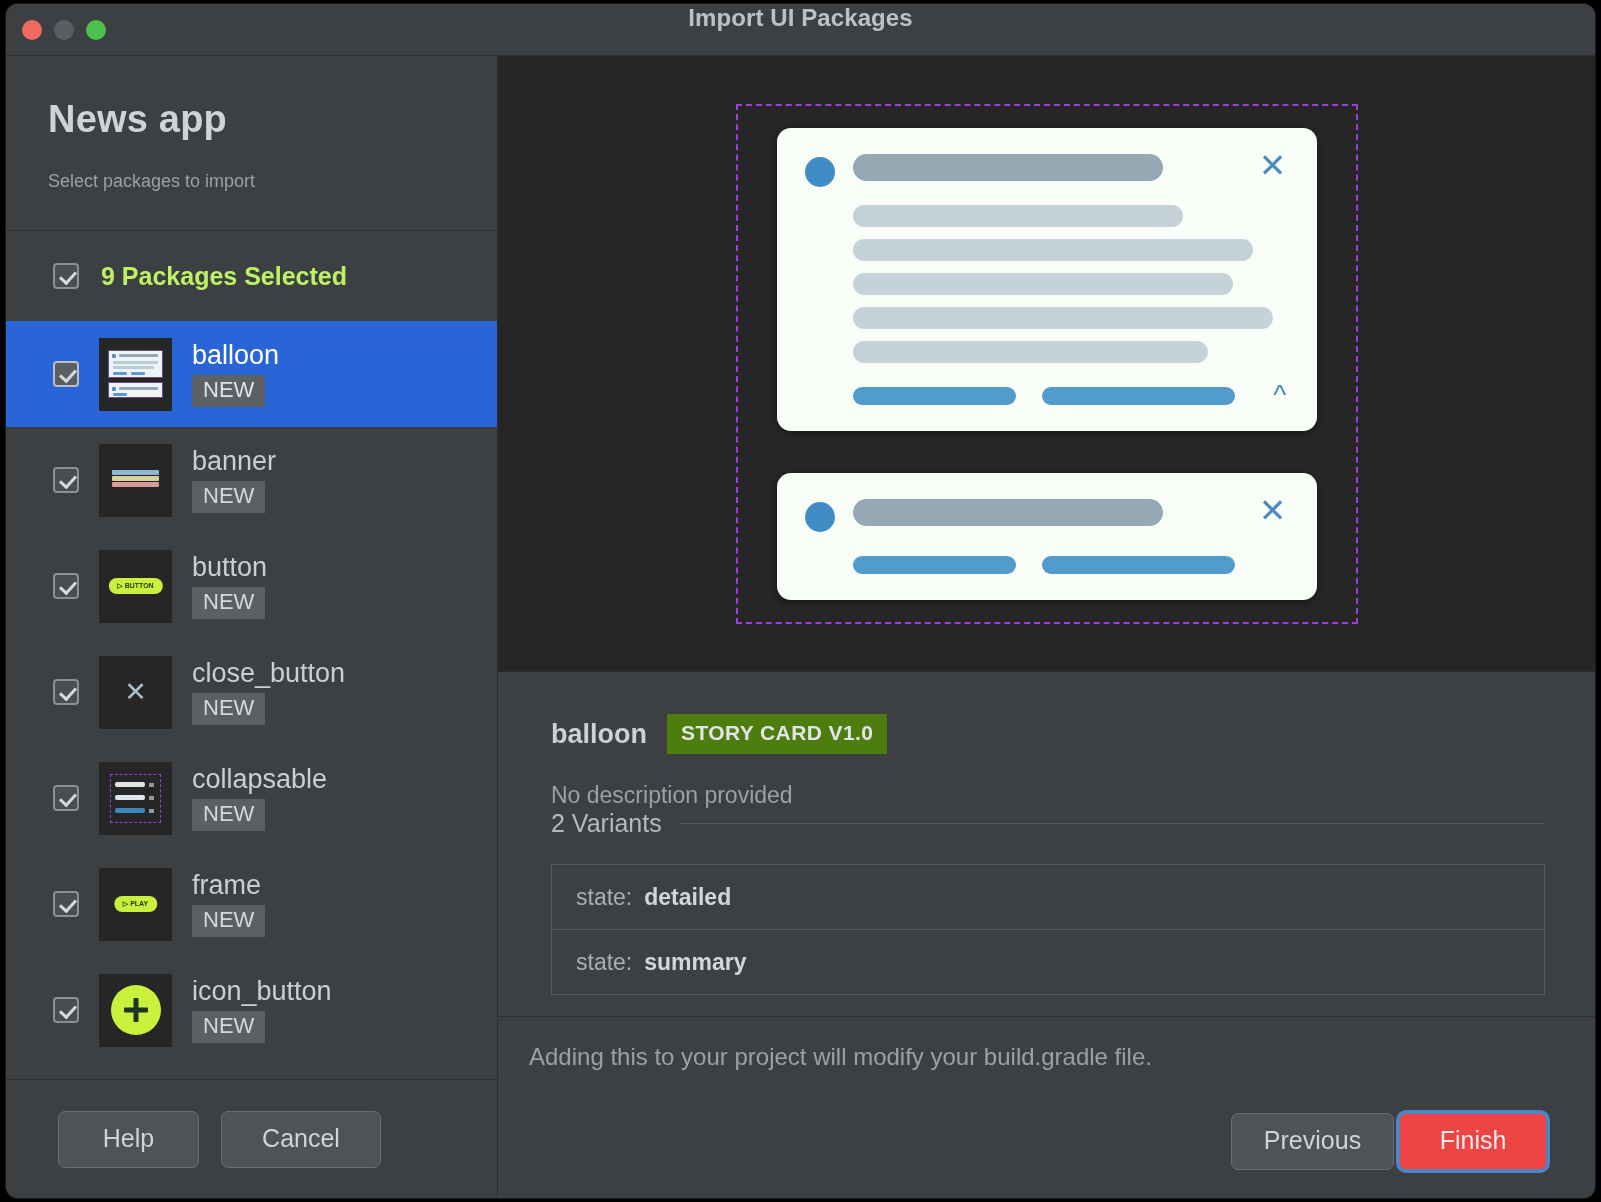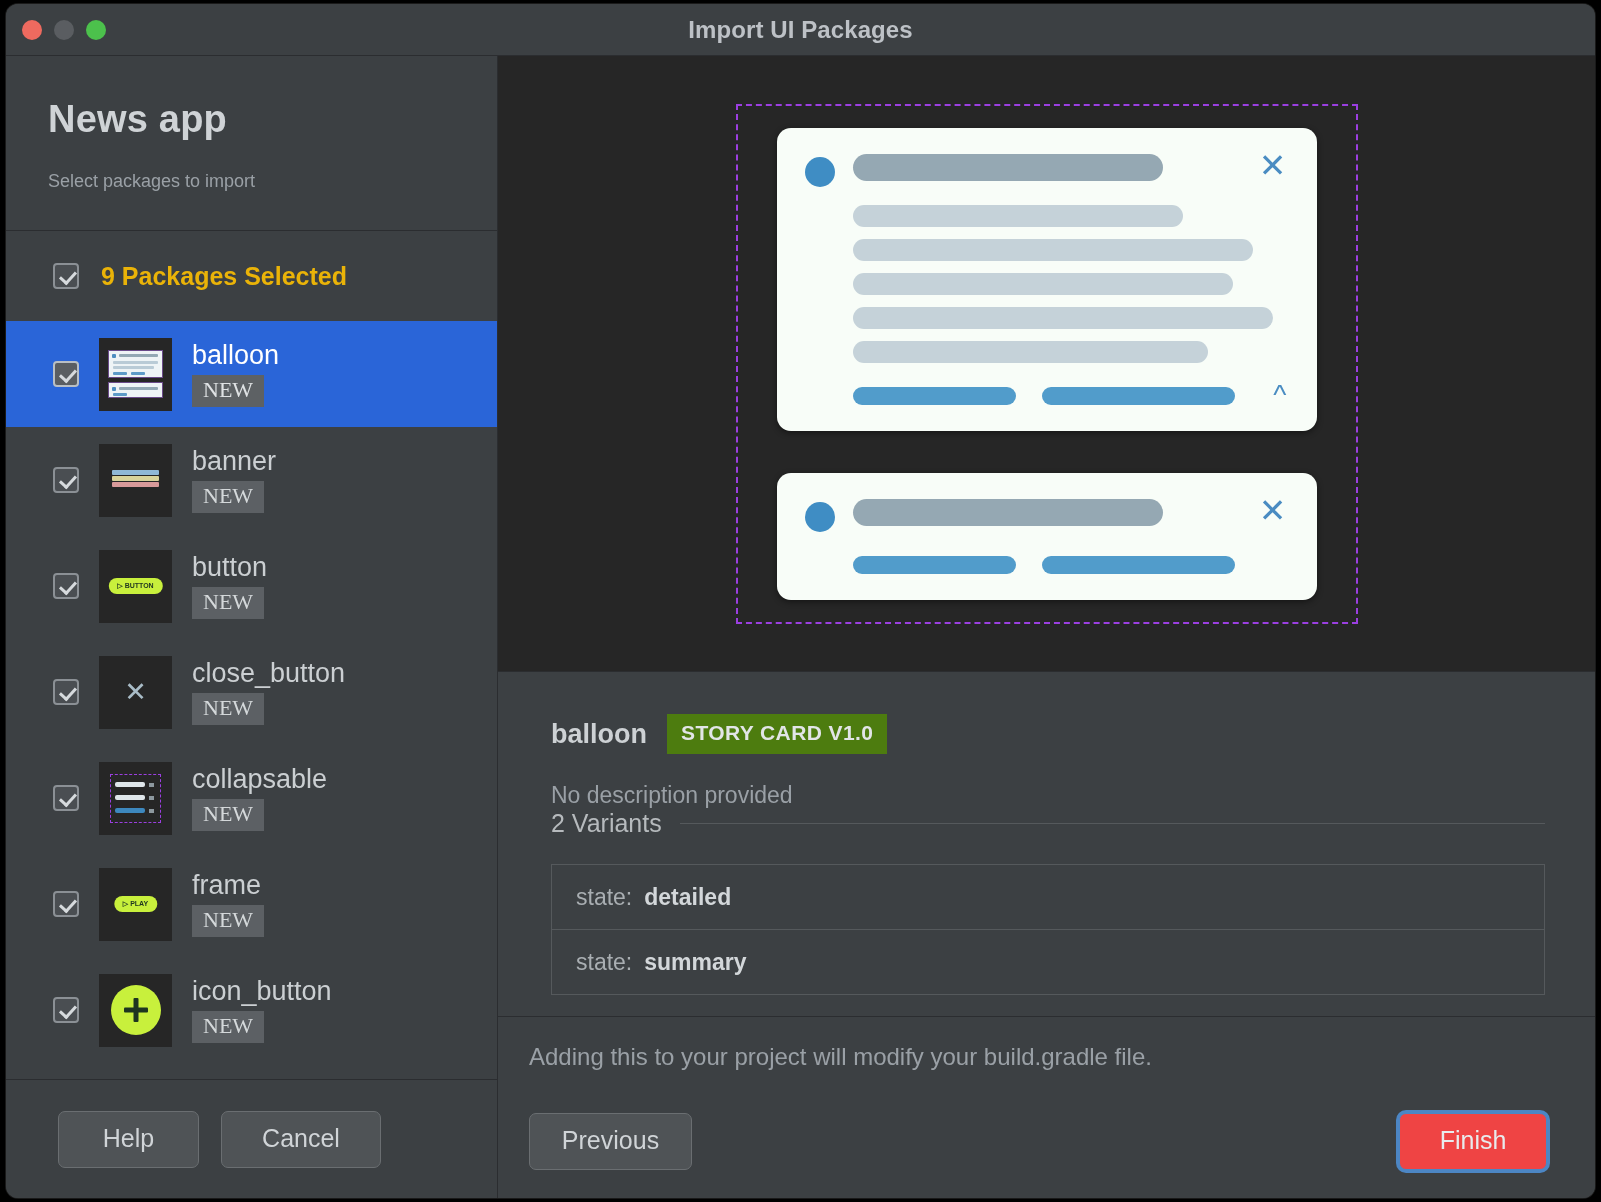--- a/index.html
+++ b/index.html
@@ -22,21 +22,20 @@
   }
 
   
   .titlebar {
     position: relative;
     height: 52px;
     flex: 0 0 52px;
     background: #3c4043;
     border-bottom: 1px solid #2b2d30;
     display: flex;
-    align-items: center;
   }
   .traffic {
     position: absolute;
     left: 16px; top: 0; bottom: 0;
     display: flex;
     align-items: center;
     gap: 12px;
   }
   .dot { width: 20px; height: 20px; border-radius: 50%; }
   .dot.red { background: #ee6a5f; }
@@ -89,21 +88,21 @@
     flex: 0 0 90px;
     display: flex;
     align-items: center;
     padding-left: 47px;
     gap: 22px;
     background: #3c4043;
   }
   .sb-count-label {
     font-size: 25px;
     font-weight: bold;
-    color: #eab308;
+    color: #bef264;
   }
 
   .cb {
     width: 26px; height: 26px;
     flex: 0 0 26px;
     border: 2px solid #8b9095;
     border-radius: 4px;
     background: #4a4e52;
     position: relative;
   }
@@ -148,21 +147,20 @@
     font-weight: 400;
     line-height: 1.05;
   }
   .badge {
     align-self: flex-start;
     background: #5c6064;
     color: #d4d8da;
     font-size: 22px;
     padding: 3px 11px 5px 11px;
     line-height: 1.1;
-    font-family: Liberation Serif, serif;
   }
 
   
   .t-balloon .card-a, .t-balloon .card-b {
     position: absolute; left: 9px; right: 9px;
     background: #eef4f6; border: 1px solid #6a4b8a;
   }
   .t-balloon .card-a { top: 12px; height: 28px; }
   .t-balloon .card-b { top: 44px; height: 16px; }
   .t-balloon i {
@@ -335,21 +333,21 @@
   
   .right-footer {
     flex: 0 0 182px;
     background: #3c4043;
     border-top: 1px solid #2b2d30;
     padding: 26px 48px 0 31px;
     display: flex;
     flex-direction: column;
   }
   .note { font-size: 24px; color: #9aa0a6; }
-  .rf-buttons { margin-top: auto; margin-bottom: 28px; display: flex; justify-content: space-between; gap: 37px; }
+  .rf-buttons { margin-top: auto; margin-bottom: 28px; display: flex; justify-content: flex-end; gap: 5px; }
   .btn.primary {
     background: #ef4444;
     border: 1px solid #4c86c4;
     box-shadow: 0 0 0 3px #4c86c4;
     color: #e8ebed;
     min-width: 148px;
   }
   .btn.prev { min-width: 163px; }
 </style>
 </head>

